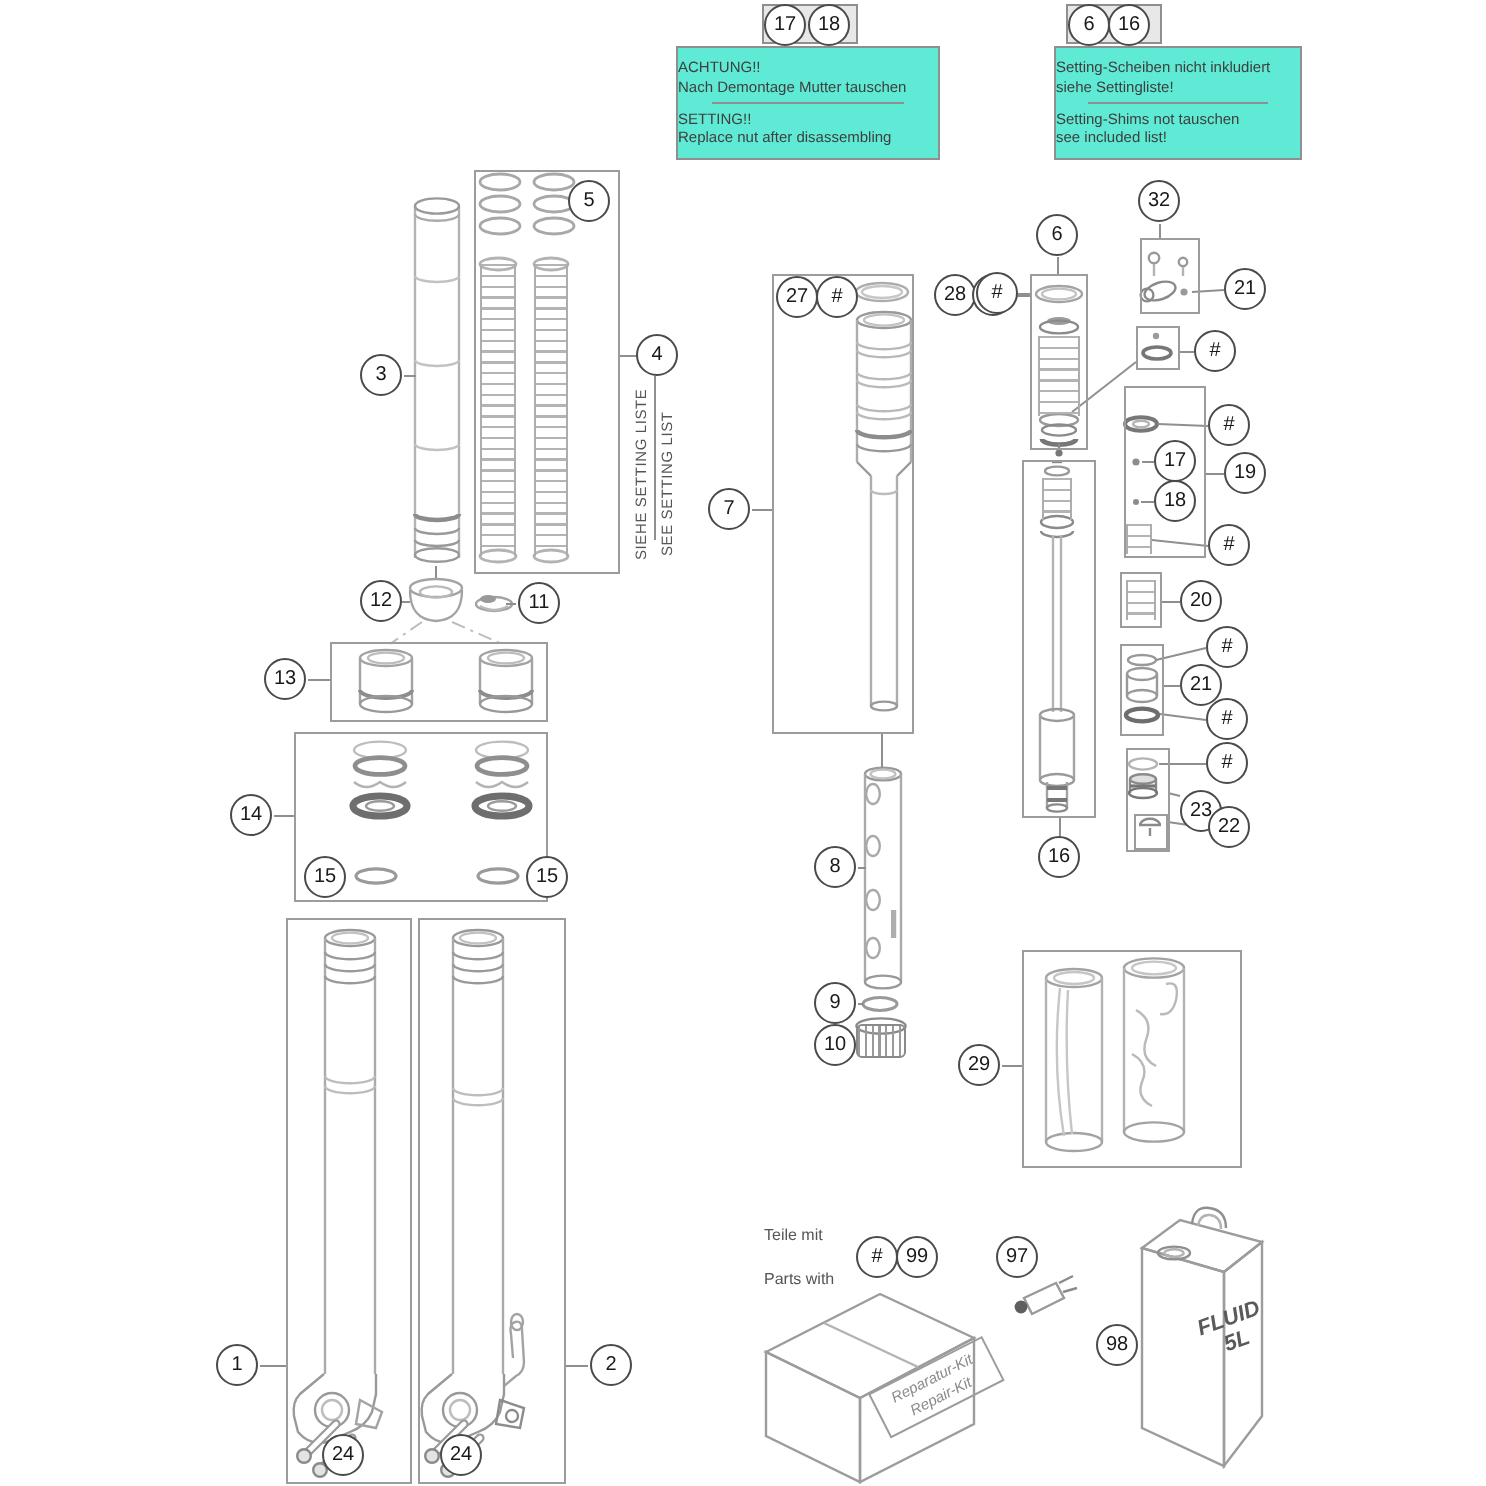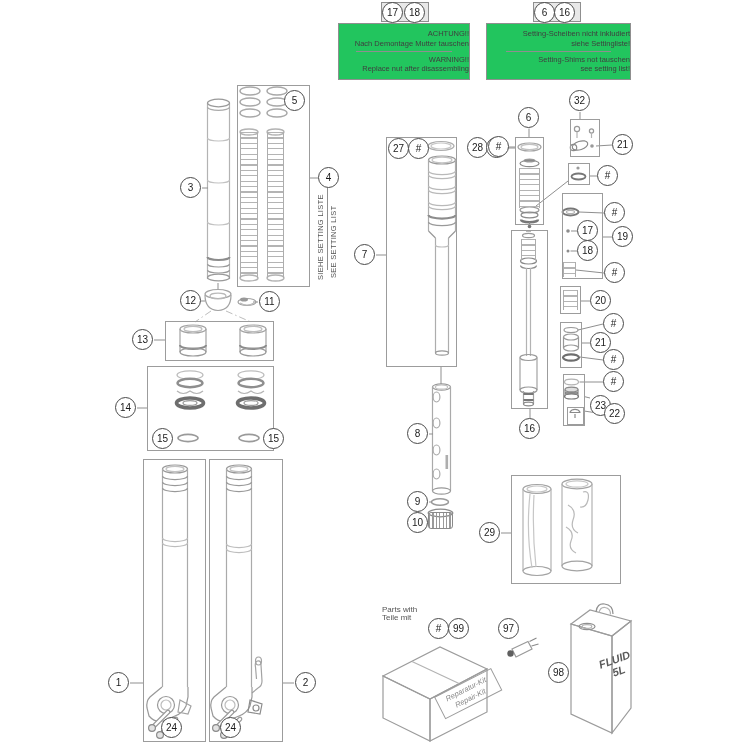--- a/index.html
+++ b/index.html
@@ -1,22 +1,22 @@
 <!DOCTYPE html>
 <html><head>
 <meta charset="utf-8">
 <style>
   html,body{margin:0;padding:0;background:#fff;}
   .canvas{position:relative;width:743px;height:743px;background:#fff;
           font-family:"Liberation Sans",sans-serif;overflow:hidden;}
   .art{position:absolute;left:0;top:0;}
   .pbox{position:absolute;border:1px solid #9c9c9c;box-sizing:border-box;}
   .wplate{position:absolute;background:#e8e8e8;border:1px solid #8f8f8f;box-sizing:border-box;}
-  .wbox{position:absolute;background:#22c55e;border:1px solid #8f8f8f;box-sizing:border-box;
-        color:#3f3f3f;font-size:7.5px;line-height:9.6px;text-align:right;
+  .wbox{position:absolute;background:#5eead4;border:1px solid #8f8f8f;box-sizing:border-box;
+        color:#3f3f3f;font-size:7.5px;line-height:9.6px;text-align:left;
         display:flex;flex-direction:column;justify-content:center;}
   .wdiv{width:74%;border-top:1px solid #8f8f8f;margin:2.5px auto;}
   .co{position:absolute;width:21px;height:21px;border:1.3px solid #4a4a4a;border-radius:50%;
       background:#fff;font-size:10px;color:#1a1a1a;display:flex;align-items:center;
       justify-content:center;box-sizing:border-box;z-index:6;}
   .coil{position:absolute;border-left:1px solid #adadad;border-right:1px solid #adadad;
         background:repeating-linear-gradient(180deg,#b4b4b4 0 1.2px,transparent 1.2px 5.4px);
         box-sizing:border-box;z-index:2;}
   .knurl{position:absolute;border:1px solid #8a8a8a;border-radius:3px;
         background:repeating-linear-gradient(90deg,#9a9a9a 0 1.1px,transparent 1.1px 3.4px);
@@ -338,38 +338,38 @@
   <div class="coil" style="left:563px;top:290px;width:15px;height:20px"></div>
   <div class="knurl" style="left:428px;top:512px;width:25px;height:17px"></div>
 
   <div class="wplate" style="left:381px;top:2px;width:48px;height:20px"></div>
   <div class="wplate" style="left:533px;top:2px;width:48px;height:20px"></div>
 
   <div class="wbox" style="left:338px;top:23px;width:132px;height:57px">
     <div>ACHTUNG!!</div>
     <div>Nach Demontage Mutter tauschen</div>
     <div class="wdiv"></div>
-    <div>WARNING!!</div>
+    <div>SETTING!!</div>
     <div>Replace nut after disassembling</div>
   </div>
 
-  <div class="wbox" style="left:486px;top:23px;width:145px;height:57px">
+  <div class="wbox" style="left:527px;top:23px;width:124px;height:57px">
     <div>Setting-Scheiben nicht inkludiert</div>
     <div>siehe Settingliste!</div>
     <div class="wdiv"></div>
     <div>Setting-Shims not tauschen</div>
-    <div>see setting list!</div>
+    <div>see included list!</div>
   </div>
 
   <div class="vtext" style="left:316px;top:280px">SIEHE SETTING LISTE</div>
   <div class="vdivider" style="left:327px;top:188px;height:82px"></div>
   <div class="vtext" style="left:329px;top:278px">SEE SETTING LIST</div>
 
   <div class="smtext" style="left:382px;top:613px">Teile mit</div>
-  <div class="smtext" style="left:382px;top:605px">Parts with</div>
+  <div class="smtext" style="left:382px;top:635px">Parts with</div>
 
   <div class="kitlabel" style="left:434px;top:697px;width:52px">
     <div>Reparatur-Kit</div>
     <div>Repair-Kit</div>
   </div>
 
   <div class="fluidlabel" style="left:593px;top:662px;width:42px">
     <div>FLUID</div>
     <div>5L</div>
   </div>

